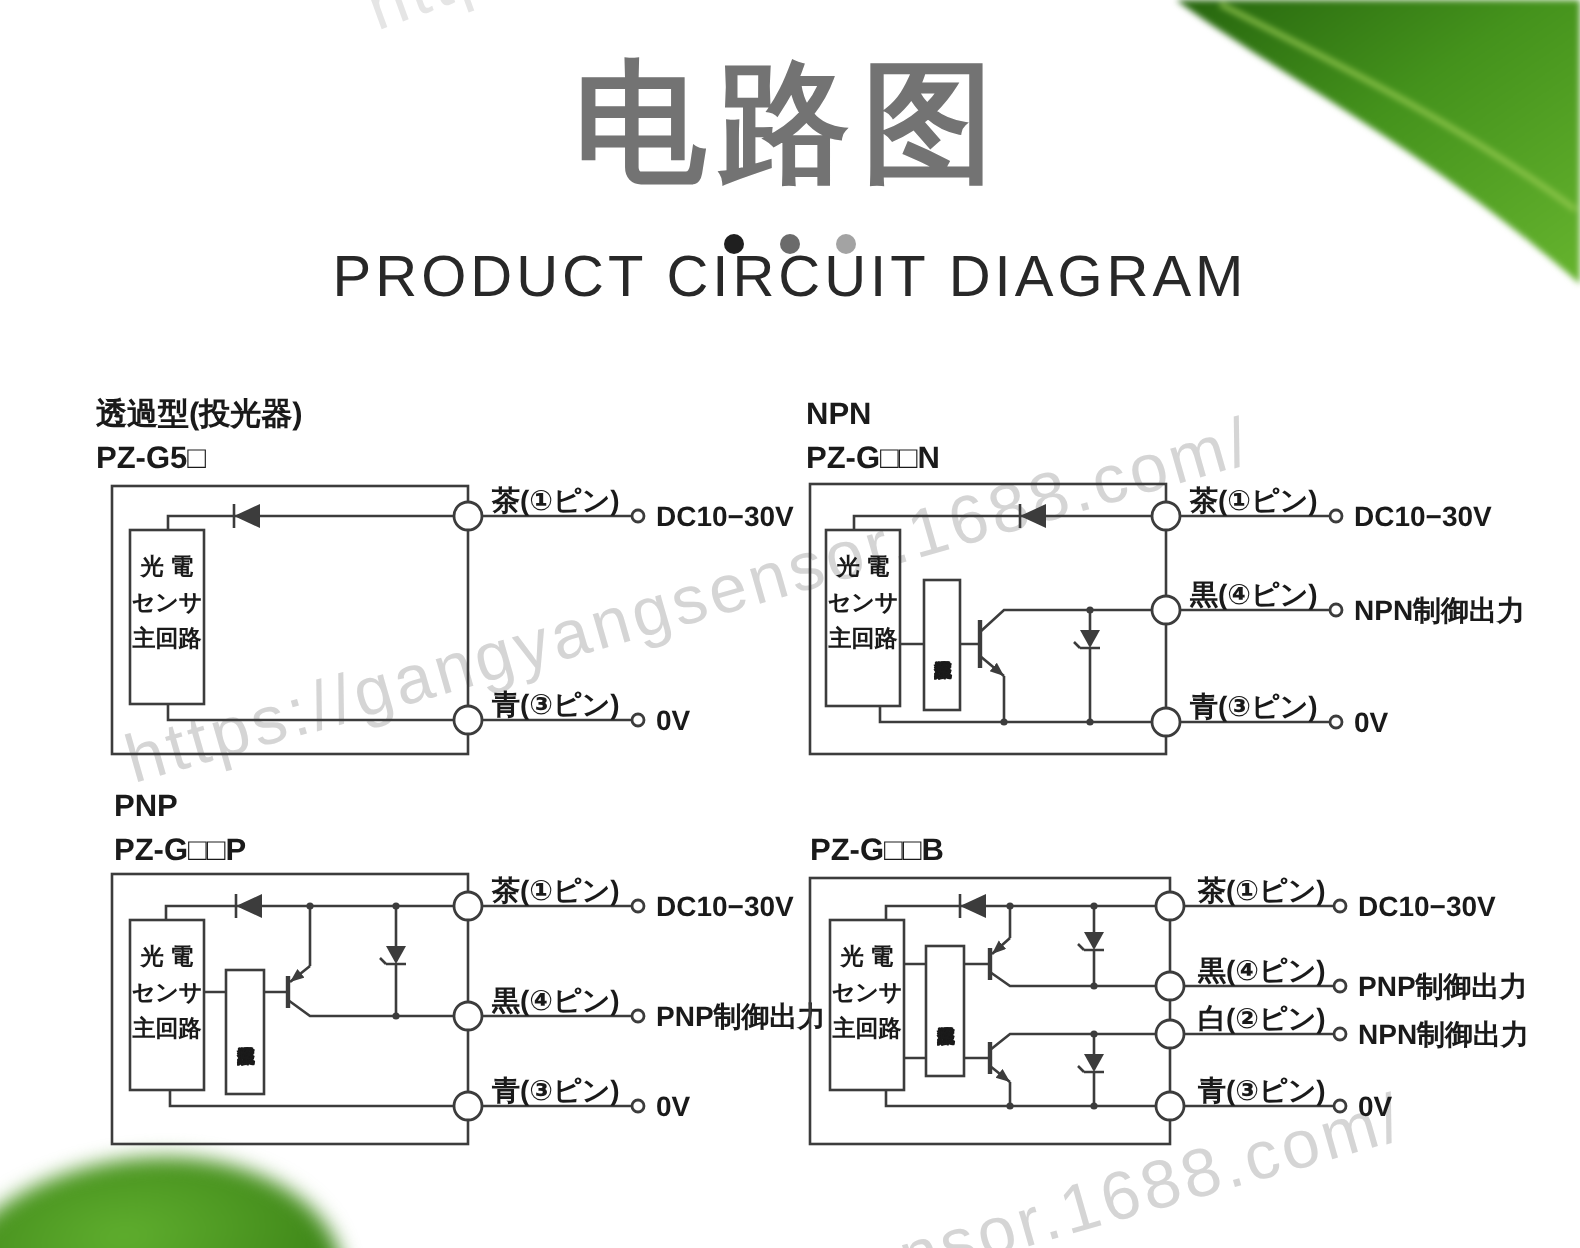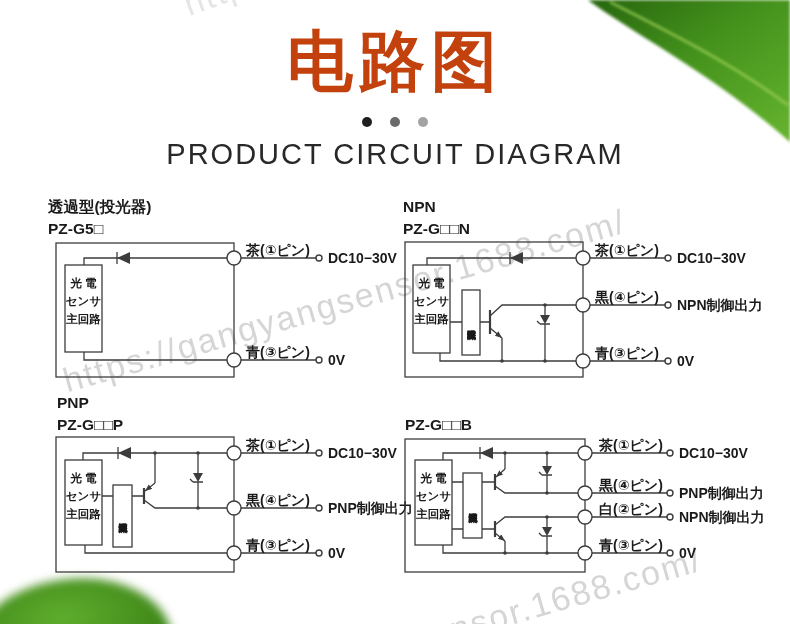--- a/index.html
+++ b/index.html
@@ -1,25 +1,25 @@
 <!DOCTYPE html>
 <html><head>
 <meta charset="utf-8">
 <style>
   html,body{margin:0;padding:0;}
   .stage{position:relative;width:790px;height:624px;background:#ffffff;overflow:hidden;
          font-family:"Liberation Sans","DejaVu Sans",sans-serif;}
   
   .page-title{position:absolute;top:26px;left:0;width:100%;text-align:center;
-              font-size:66px;line-height:72px;font-weight:900;letter-spacing:6px;color:#c2410c;
+              font-size:66px;line-height:72px;font-weight:900;letter-spacing:6px;color:#737373;
               font-family:"DejaVu Sans","Liberation Sans",sans-serif;}
   .dots{position:absolute;top:117px;left:0;width:100%;display:flex;justify-content:center;gap:18px;}
   .dots span{width:10px;height:10px;border-radius:50%;}
   .dot1{background:#1f1f1f;} .dot2{background:#6b6b6b;} .dot3{background:#a3a3a3;}
-  .subtitle{position:absolute;top:138px;left:0;width:100%;text-align:center;
+  .subtitle{position:absolute;top:123px;left:0;width:100%;text-align:center;
             font-size:29px;letter-spacing:2px;color:#282828;}
   
   .wm{position:absolute;color:rgba(178,178,178,0.55);font-size:34px;letter-spacing:2px;
       white-space:nowrap;transform-origin:left center;}
   .wm-top{left:185px;top:-14px;transform:rotate(-20deg);color:rgba(190,190,190,0.4);}
   .wm-mid{left:64px;top:362px;transform:rotate(-16deg);}
   .wm-bot{left:140px;top:700px;transform:rotate(-16deg);}
   
   .leaf-tr{position:absolute;top:0;right:0;filter:blur(1.6px);}
   .leaf-bl{position:absolute;left:-25px;bottom:-50px;width:195px;height:95px;

